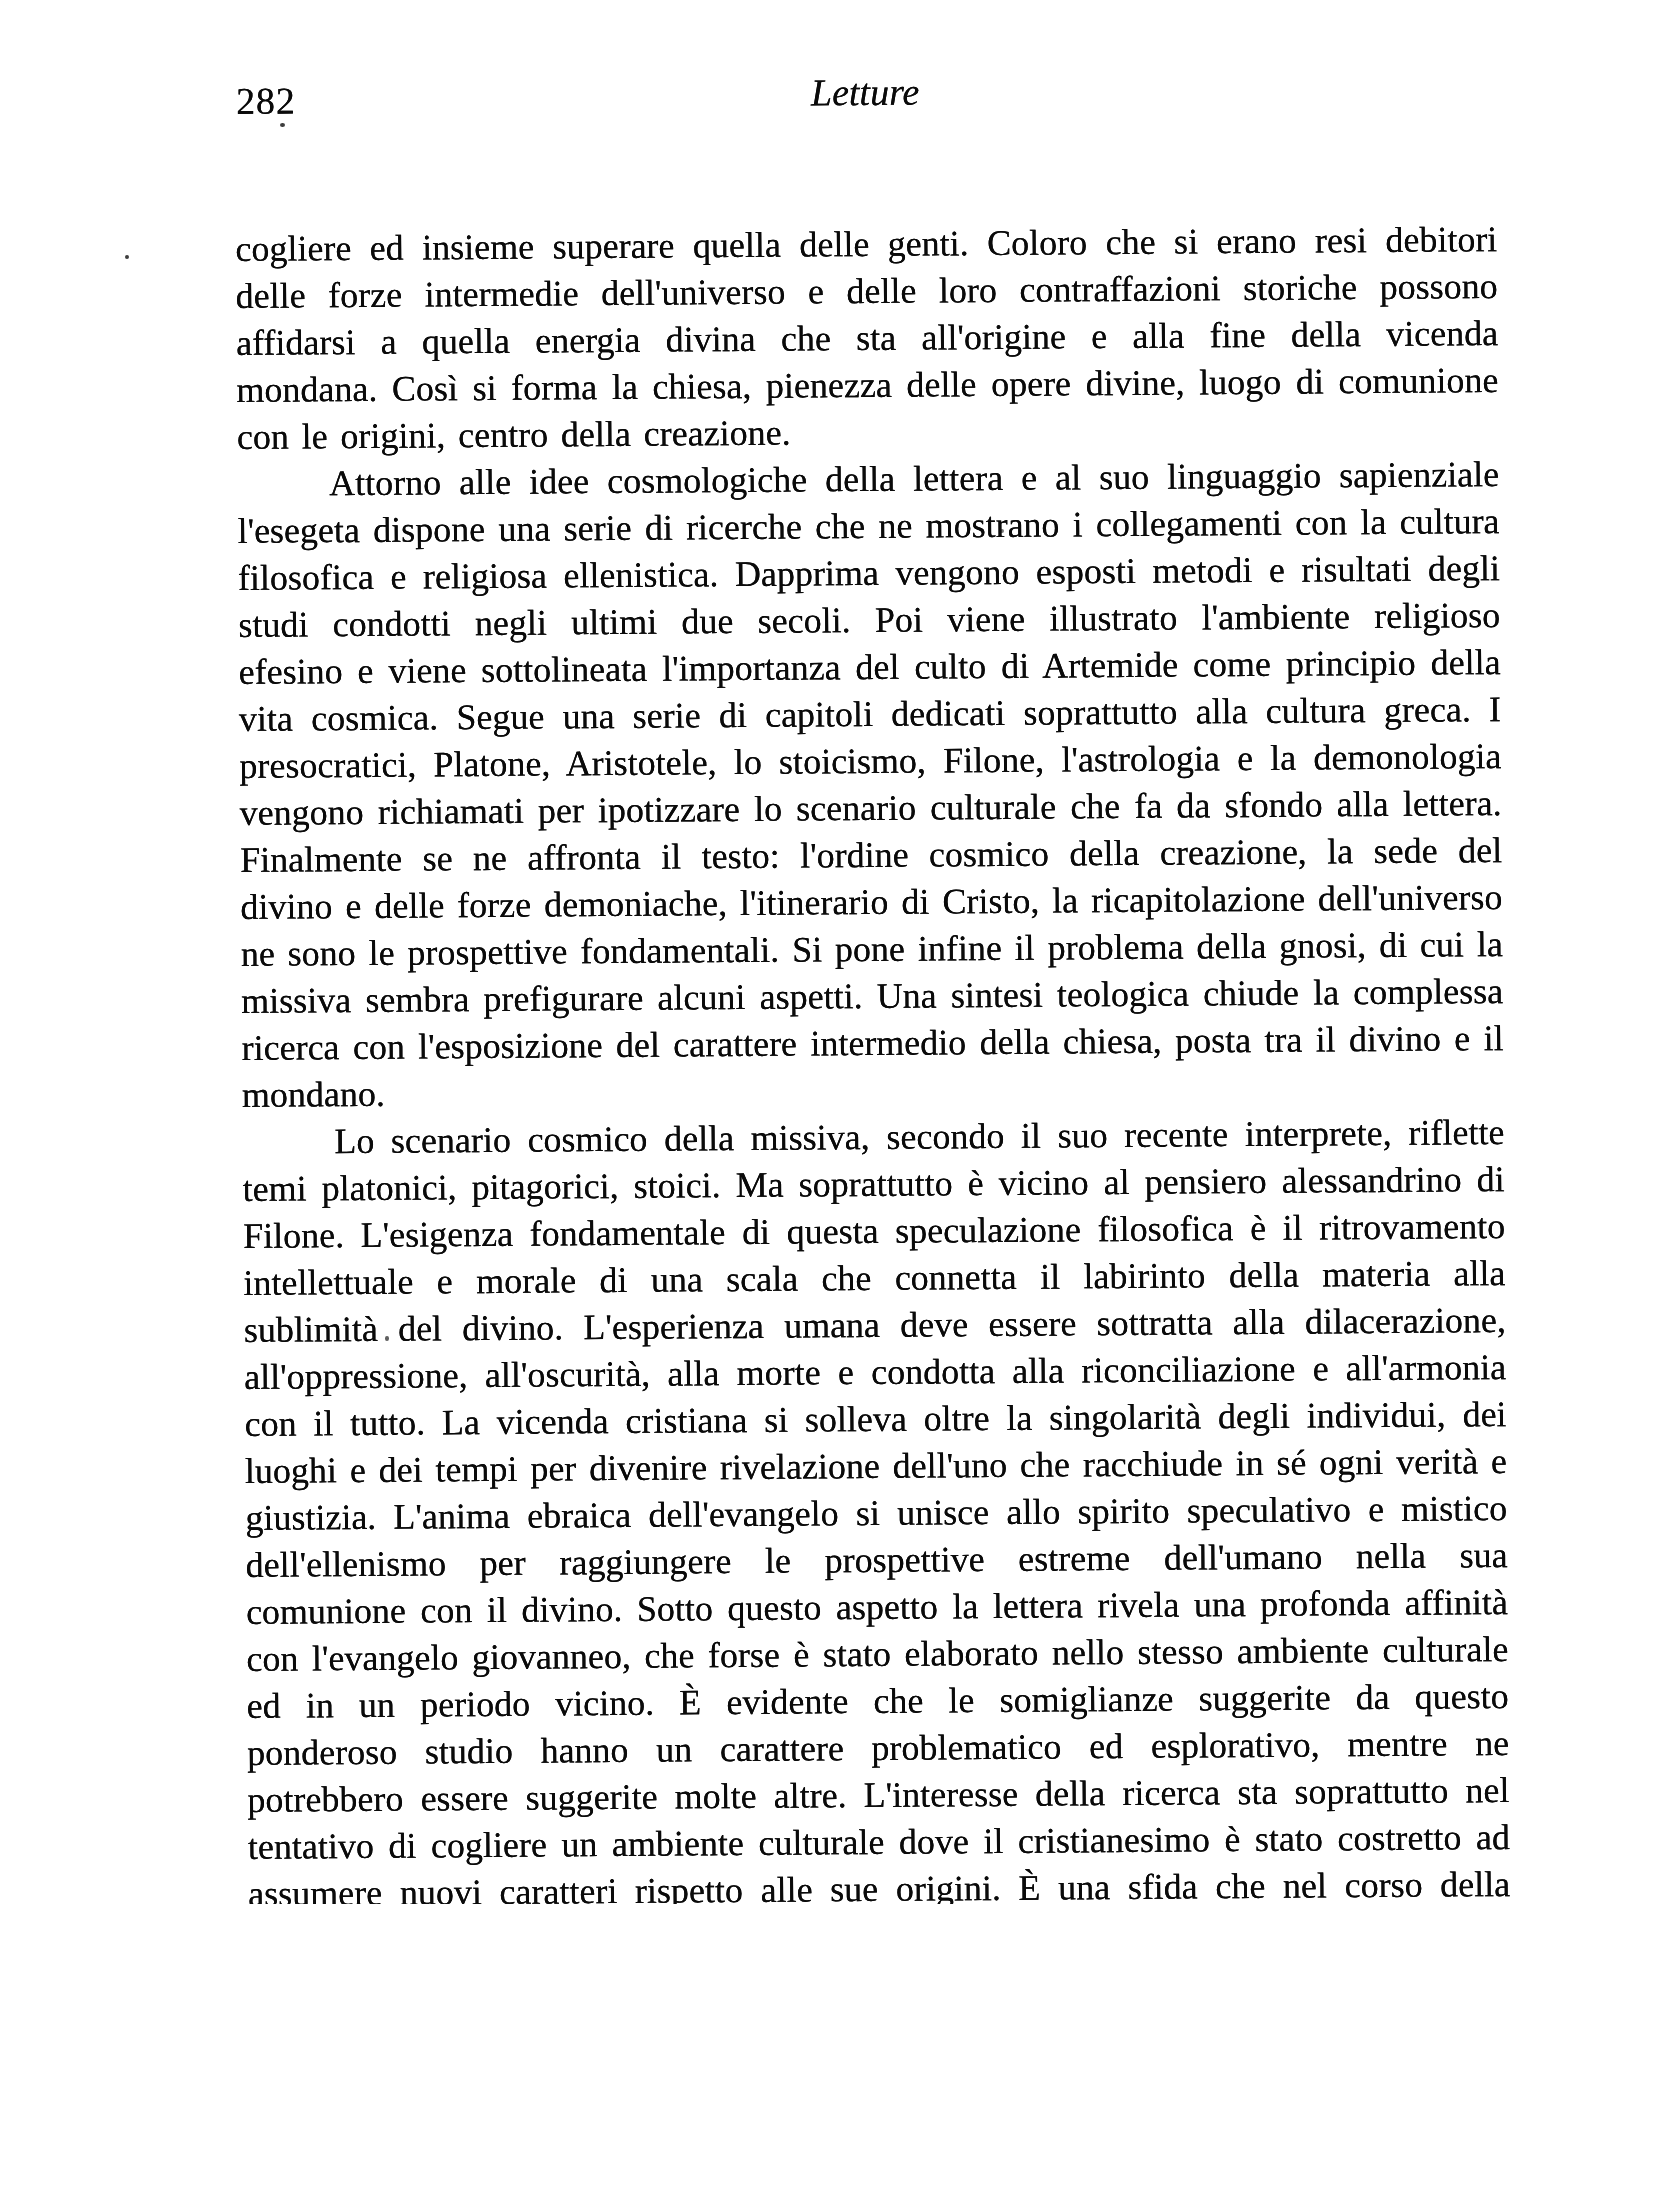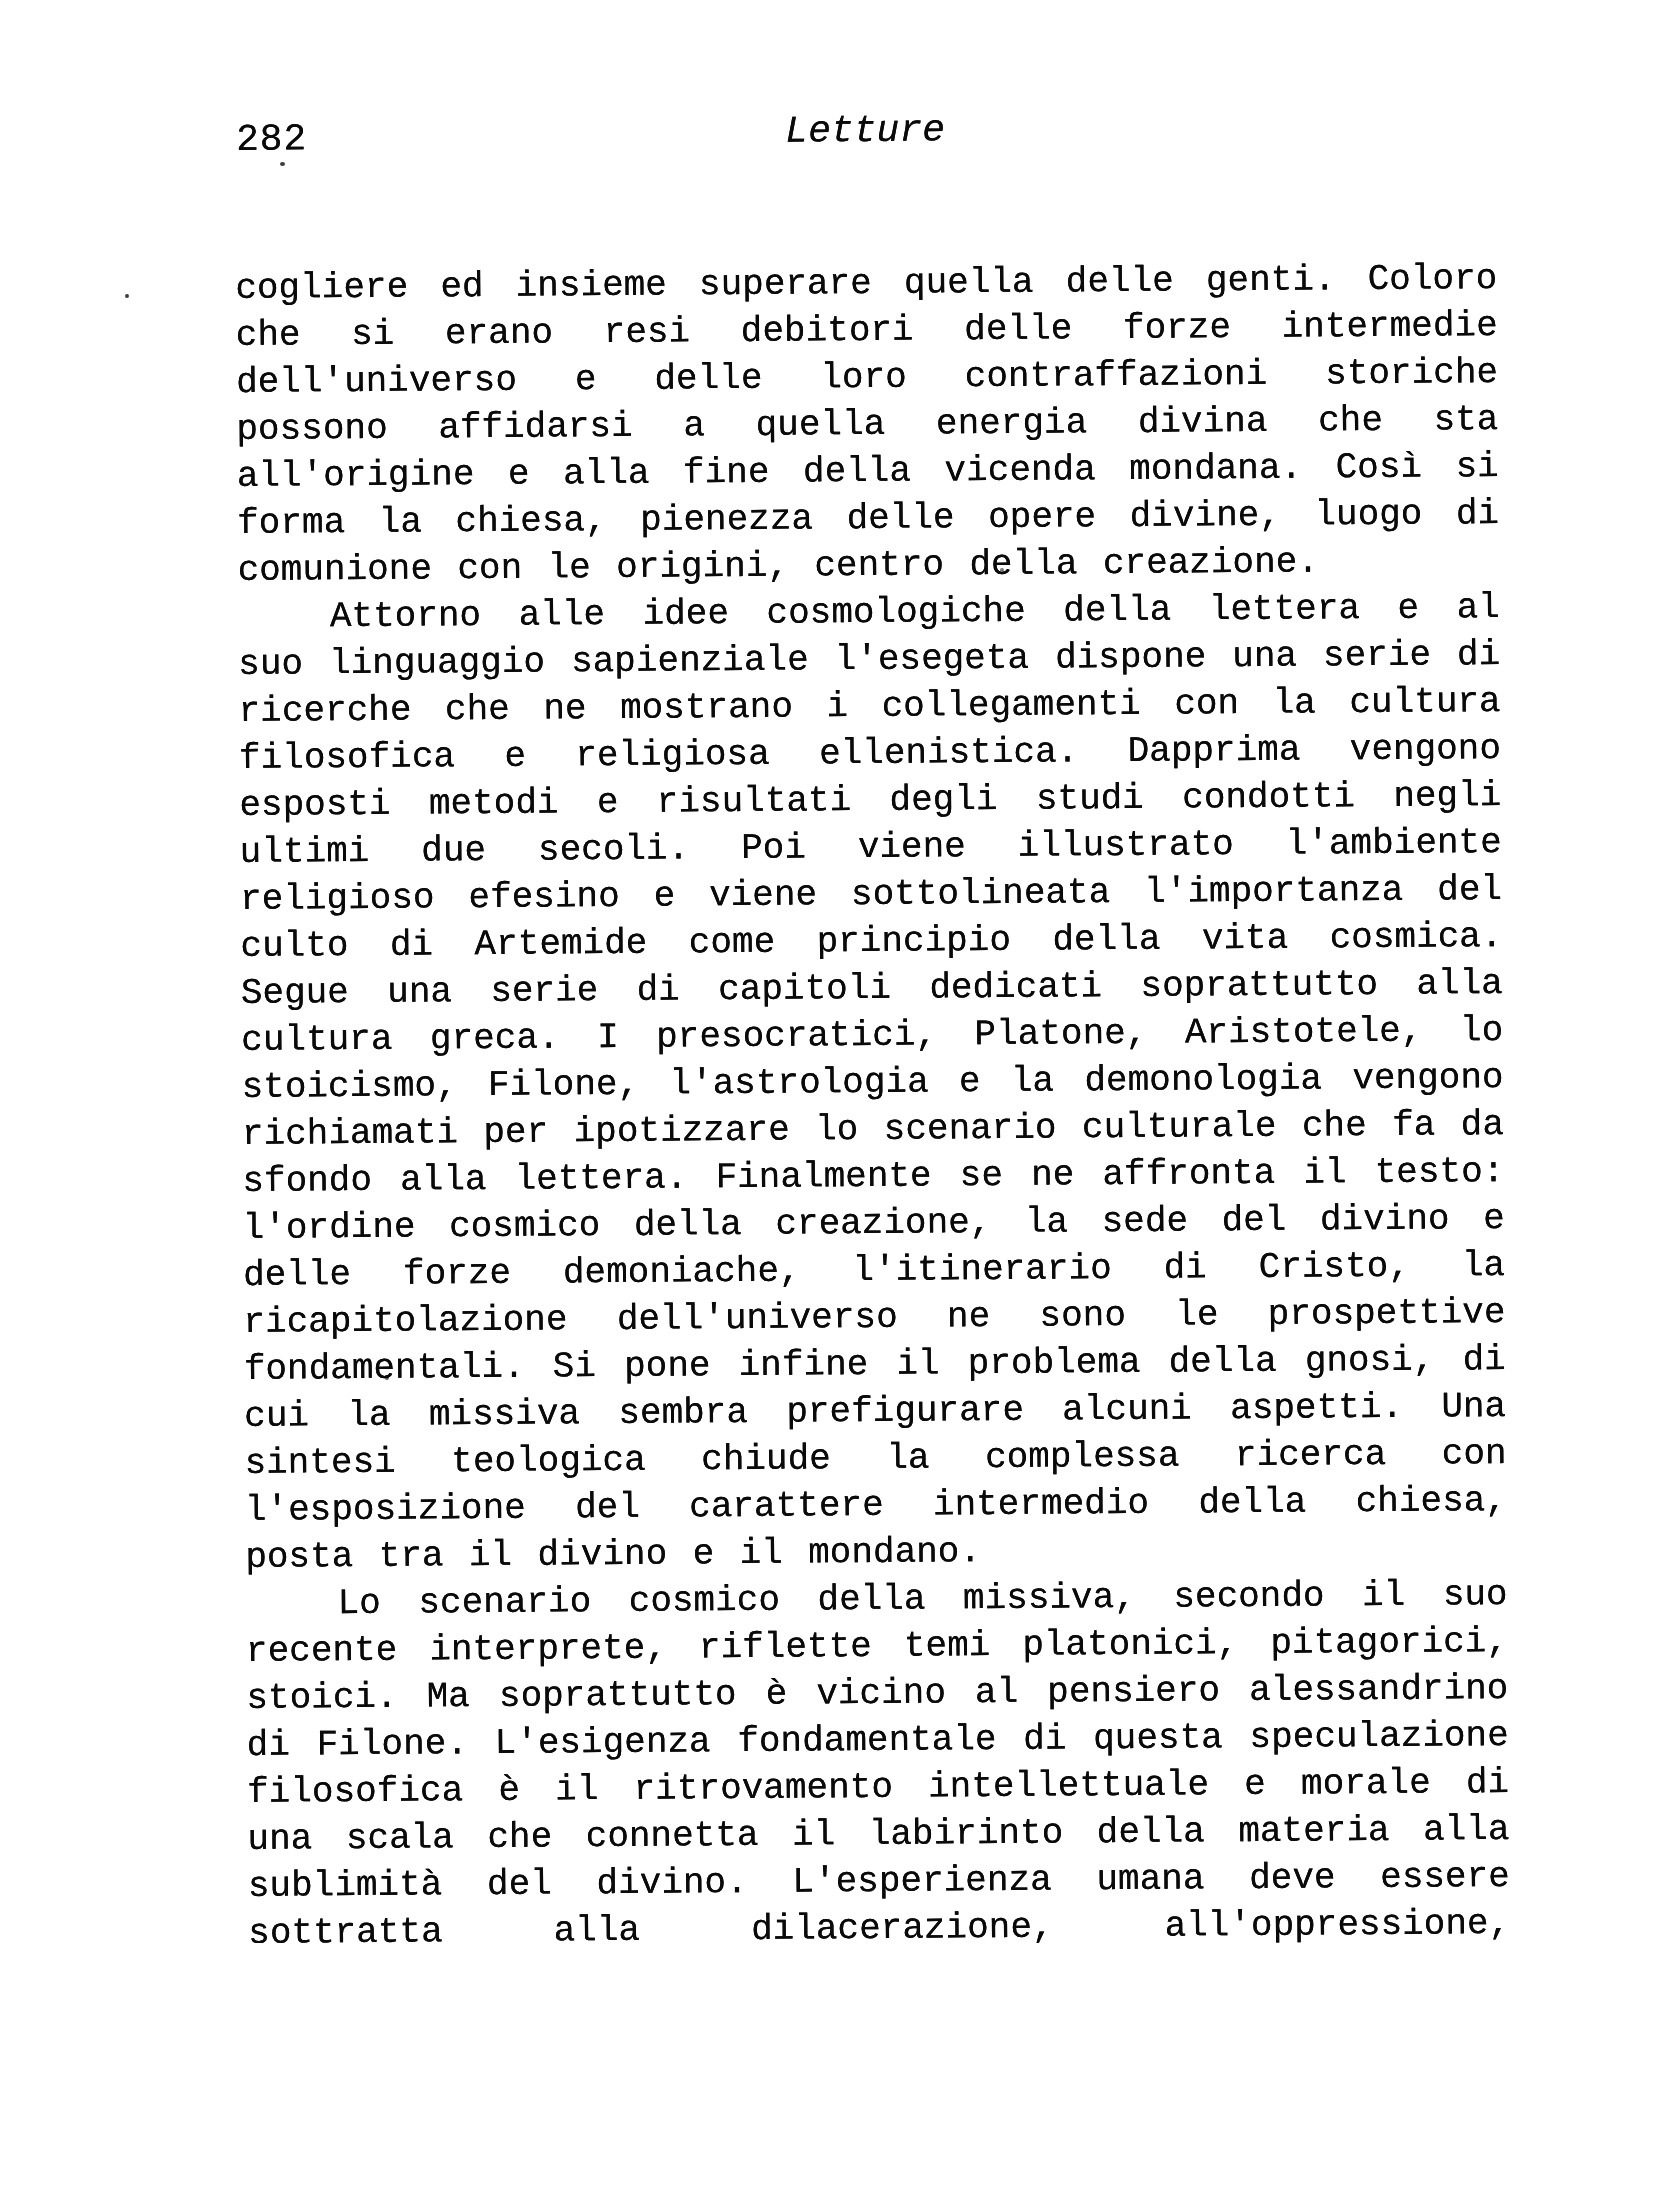--- a/index.html
+++ b/index.html
@@ -6,23 +6,22 @@
     margin: 0;
     padding: 0;
     background: #ffffff;
   }
   .page {
     position: relative;
     width: 1661px;
     height: 1904px;
     background: #ffffff;
     overflow: hidden;
-    font-family: Liberation Mono, monospace;
+    font-family: Liberation Serif, serif;
     color: #0a0a0a;
-    margin-top: 39px;
   }
   
   .scan-skew {
     position: absolute;
     left: 234px;
     top: 79px;
     width: 1262px;
     transform: rotate(-0.45deg);
     transform-origin: 0 0;
   }

